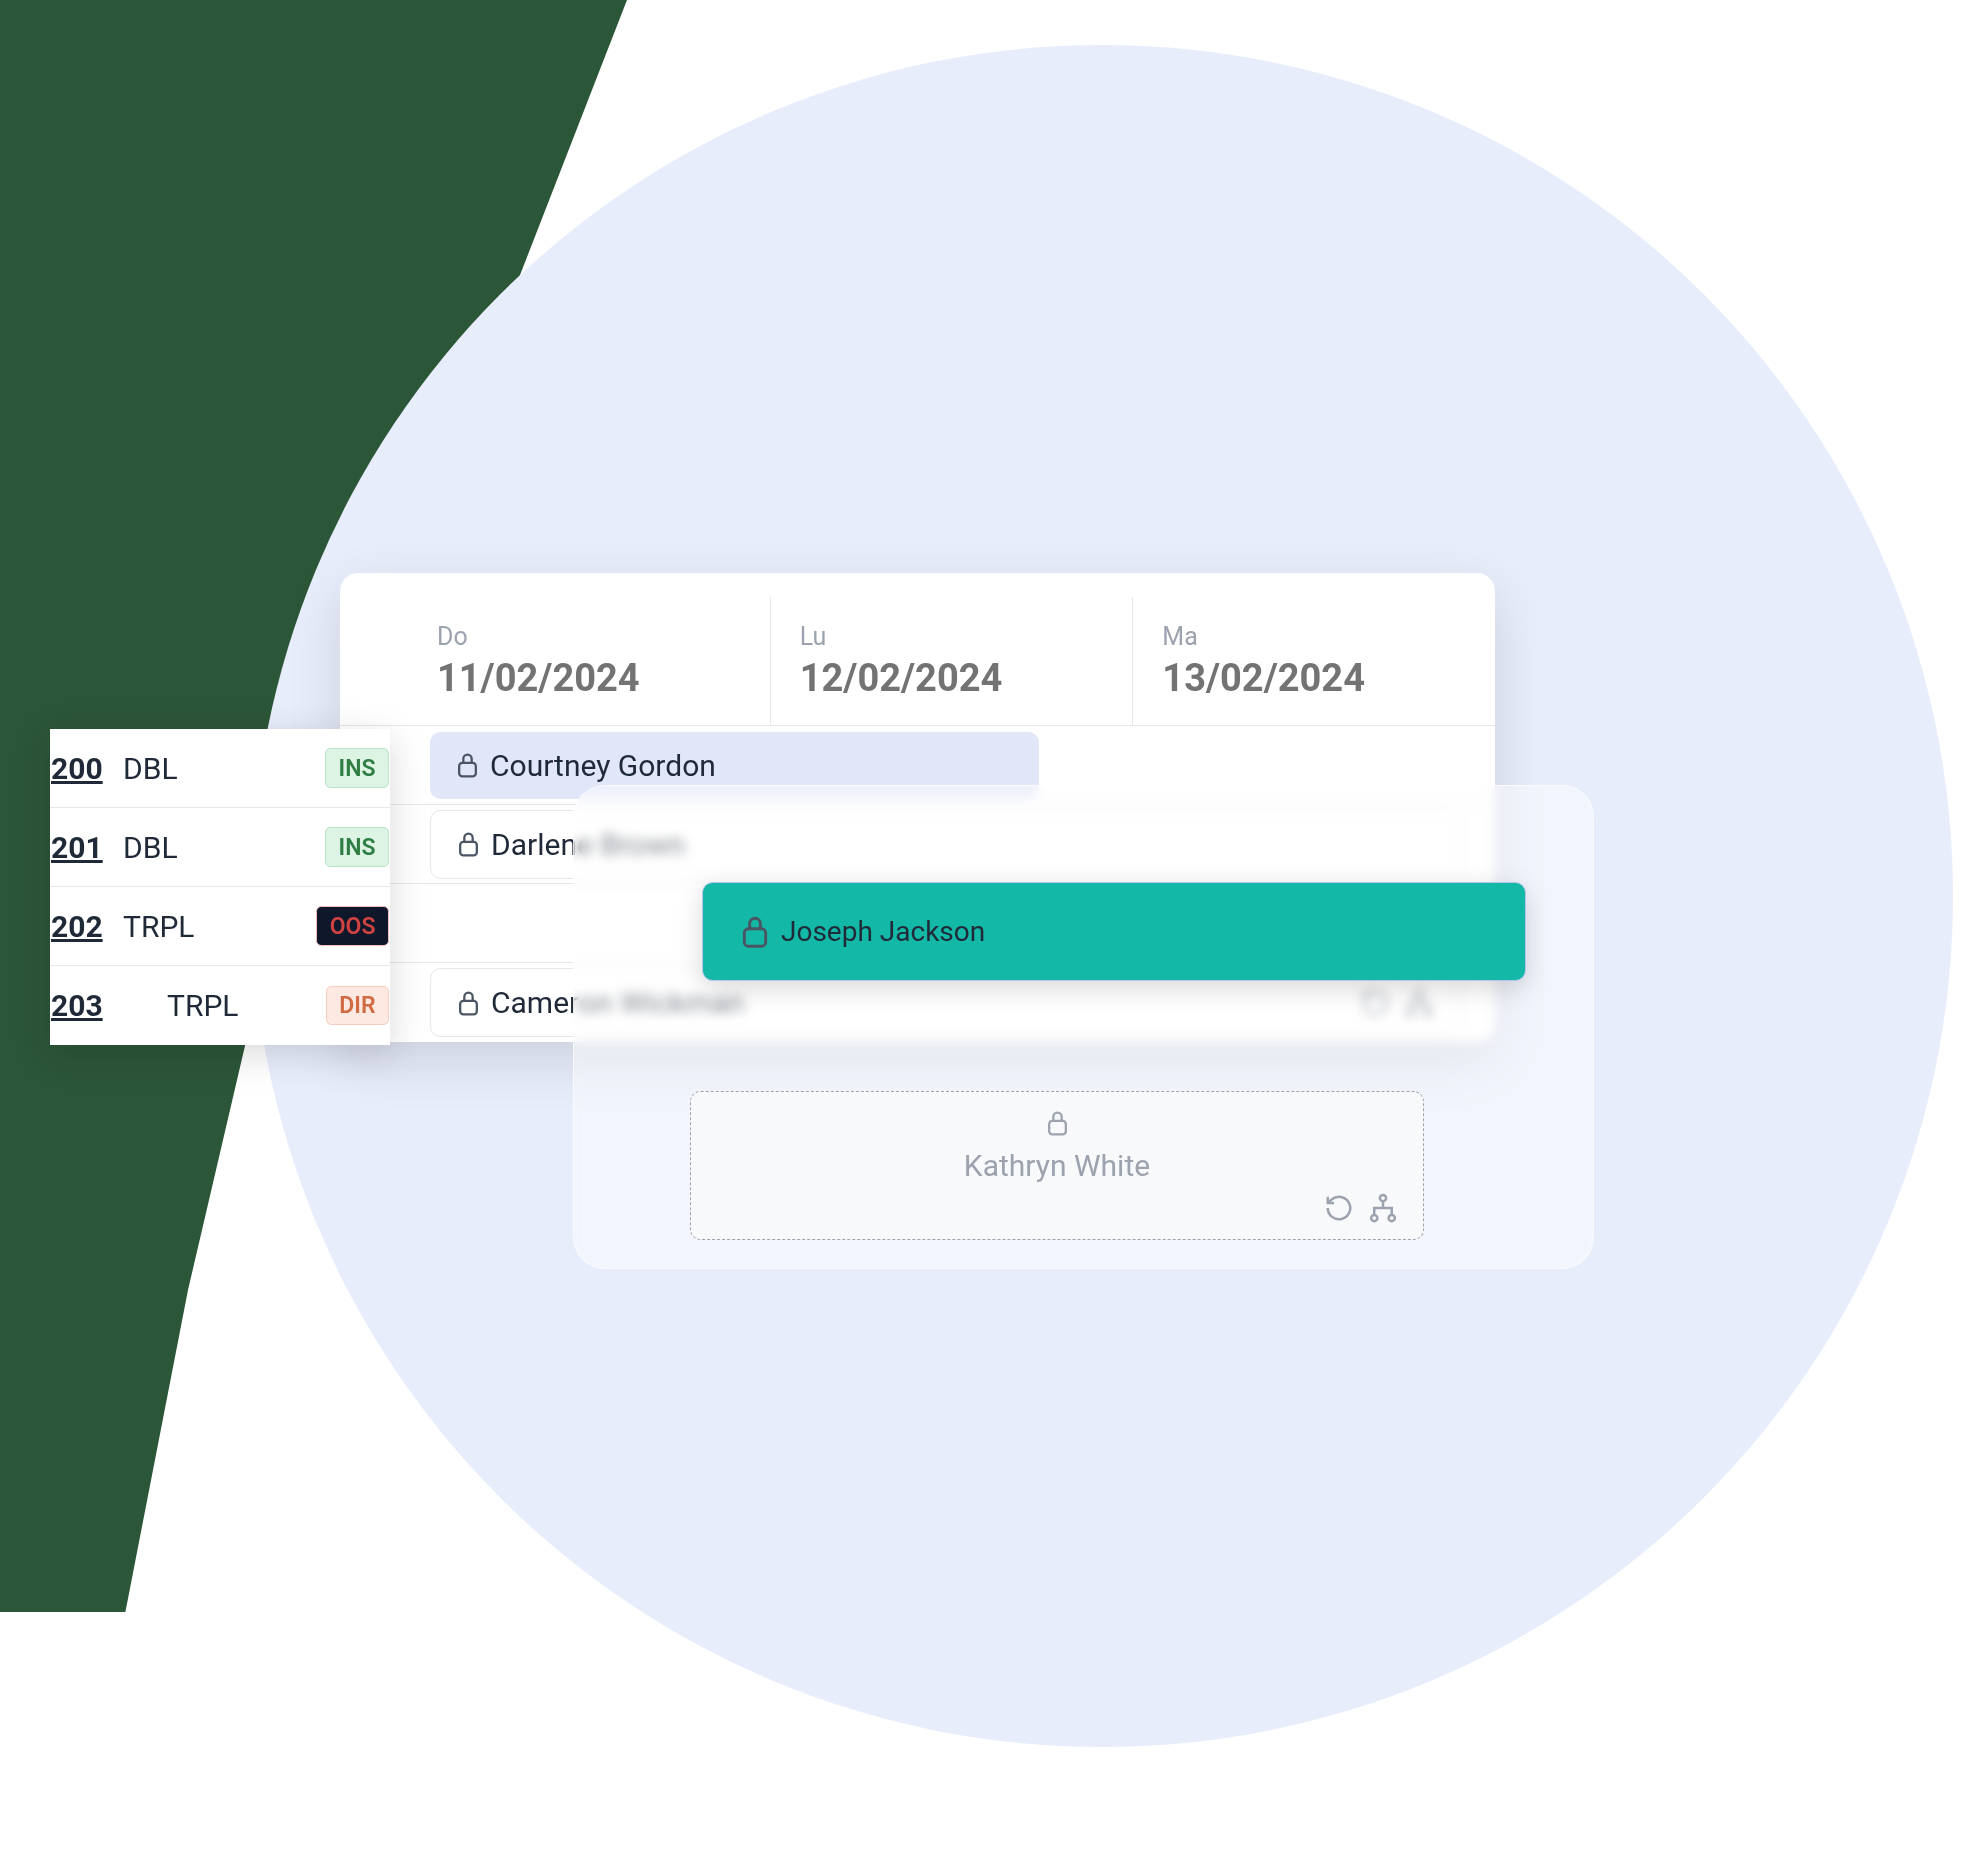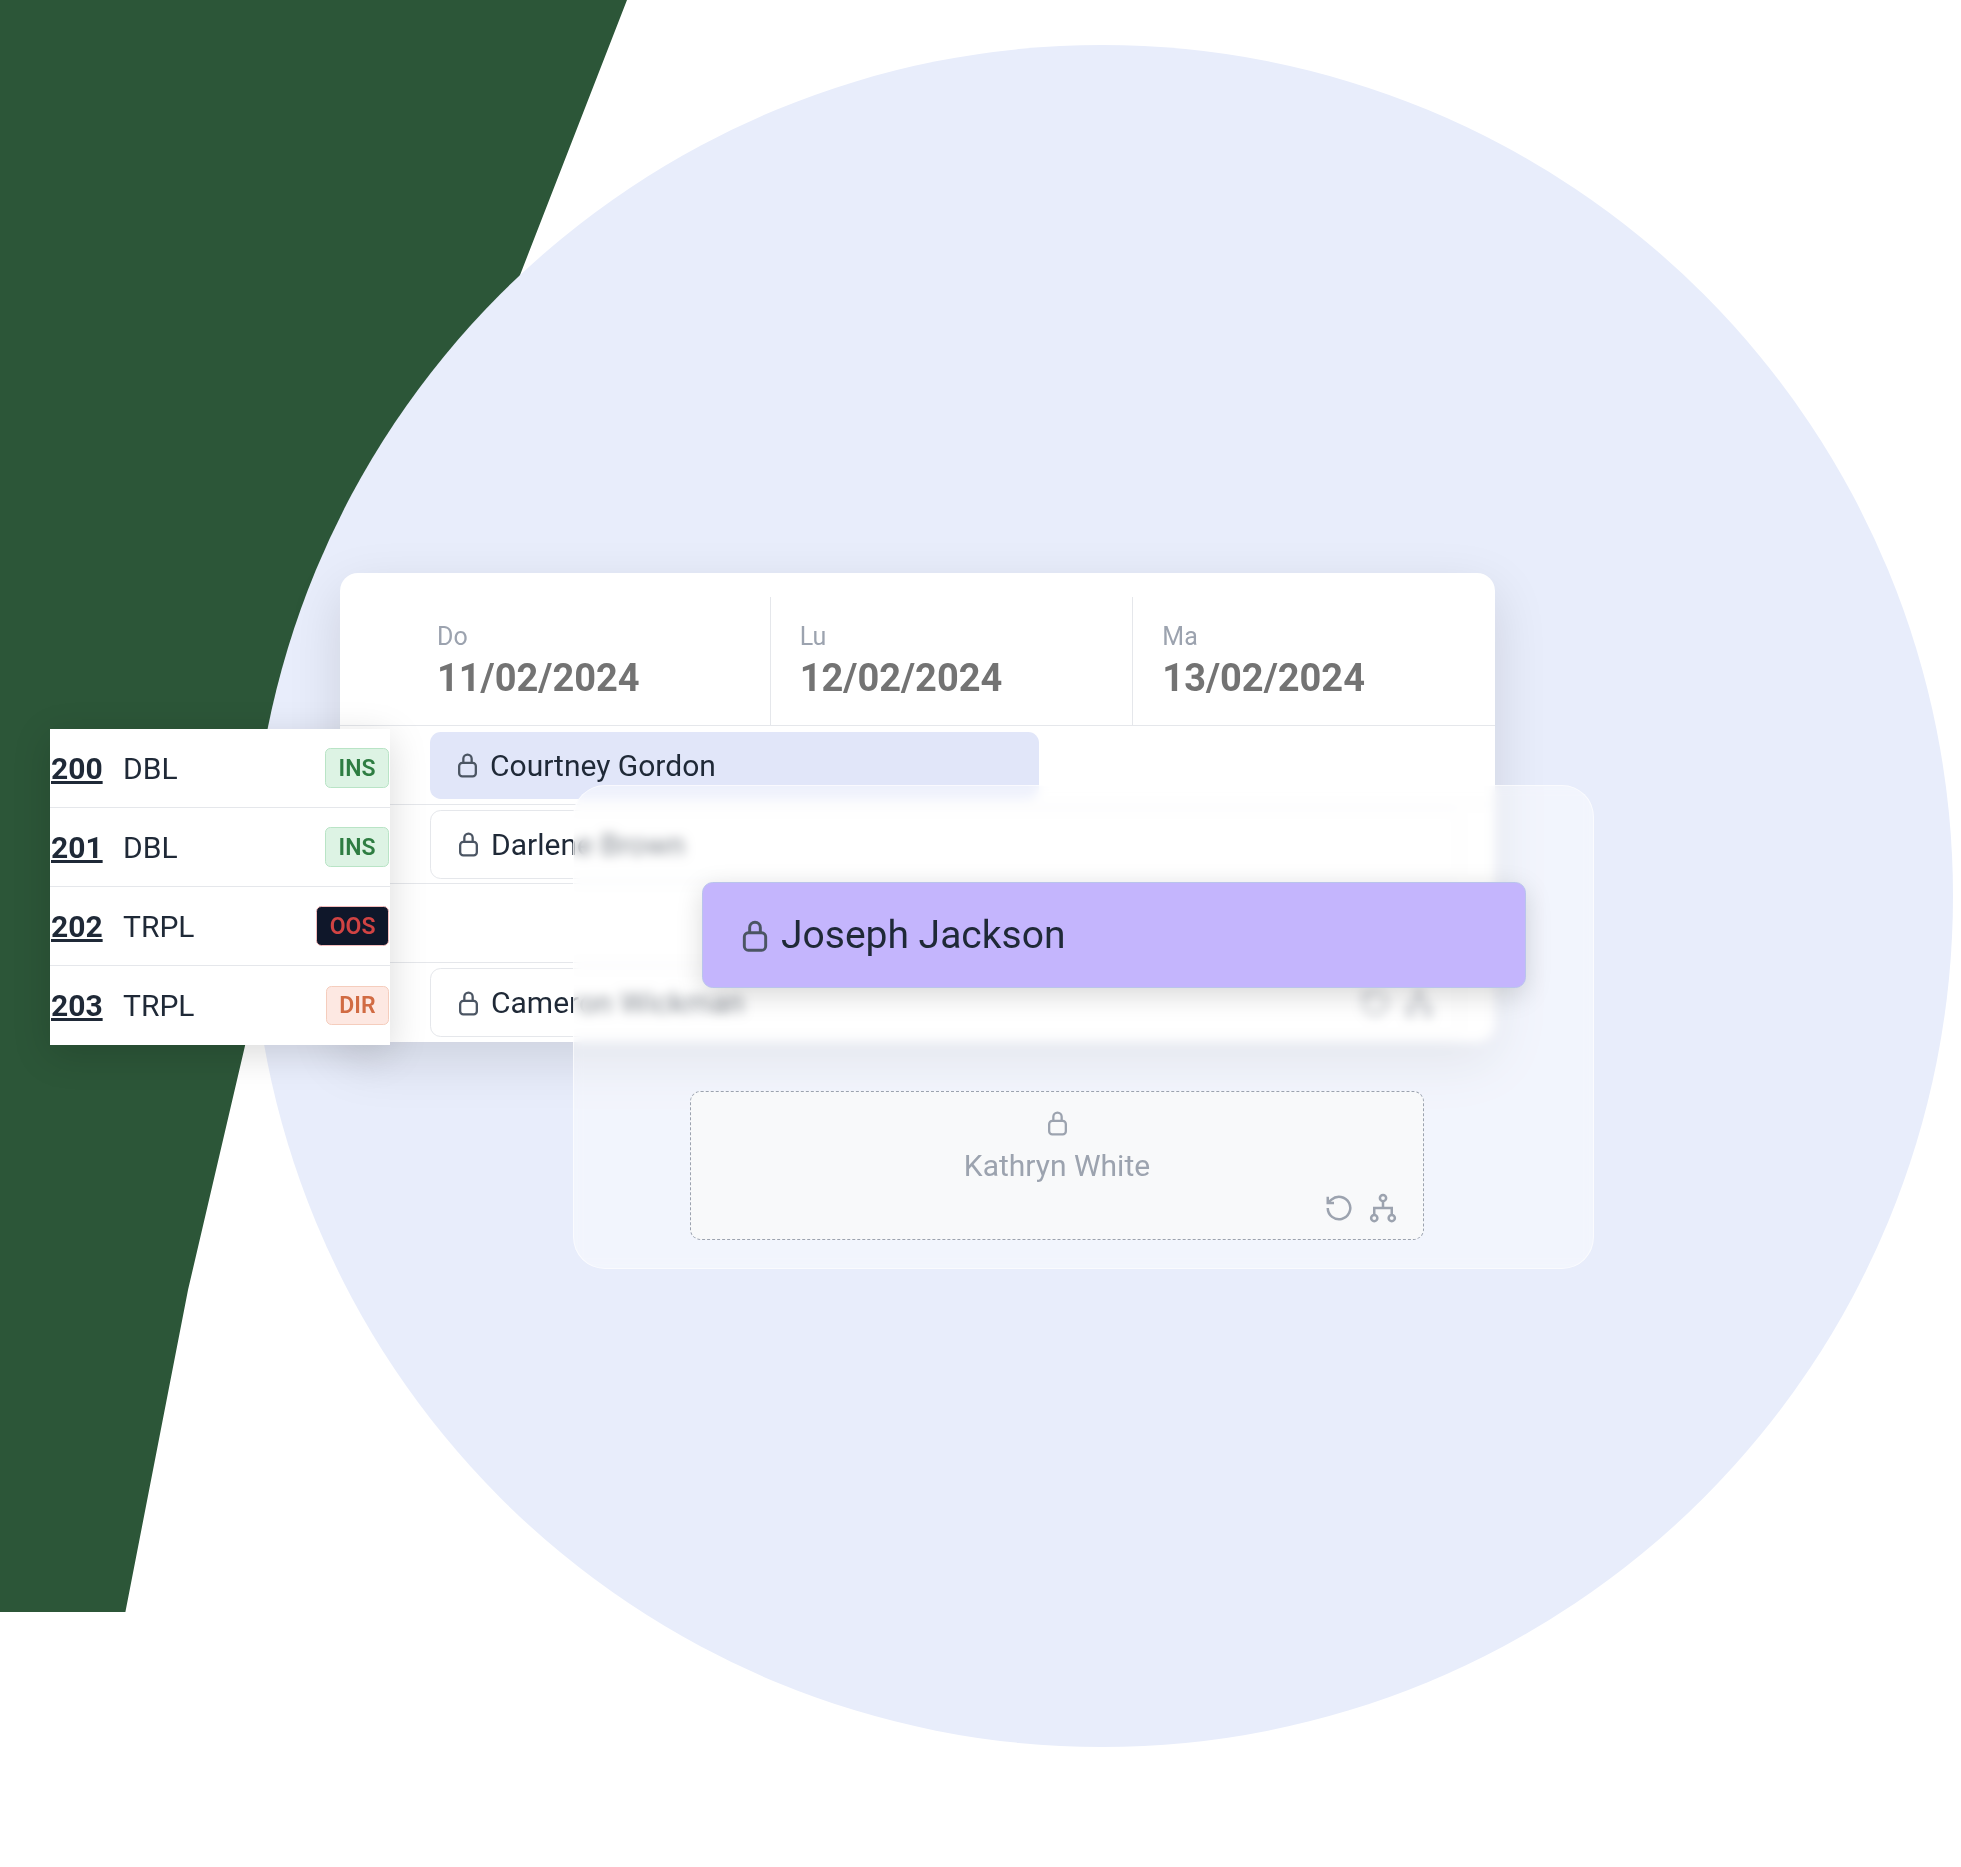--- a/index.html
+++ b/index.html
@@ -79,21 +79,21 @@
       background: #fff;
       box-shadow: 0 9px 36px rgba(0,0,0,0.15);
     }
     .room-row {
       display: flex;
       align-items: center;
       height: 79px;
       padding: 0 1px;
       border-bottom: 0.9px solid #E5E7EB;
     }
-    .room-row:last-child { border-bottom: none; }
+    .room-row:last-child { border-bottom: none; gap: 44px; }
     .room-number {
       font-size: 30px;
       font-weight: 700;
       color: #1F2937;
       text-decoration: underline;
       width: 72px;
     }
     .room-type {
       font-size: 30px;
       color: #1F2937;
@@ -114,25 +114,25 @@
       gap: 10px;
       padding: 16px 25px;
       border-radius: 10.7px;
       font-size: 30px;
       color: #1F2937;
       position: absolute;
     }
     .chip-blue { background: #E1E6F9; }
     .chip-white { background: #FFFFFF; border: 0.9px solid #E5E7EB; }
     .chip-floating {
-      background: #c4b5fd;
+      background: #14b8a6;
       border: 1.8px solid #B9C4EC;
       box-shadow: 0 7.2px 27px rgba(0,0,0,0.15);
       padding: 29px 36px;
-      font-size: 39px;
+      font-size: 28px;
     }
     .chip-drag {
       background: #F8F9FA;
       border: 1.8px dashed #9CA3AF;
       color: #9CA3AF;
     }
     .lock-icon {
       width: 25px;
       height: 30px;
       flex-shrink: 0;

